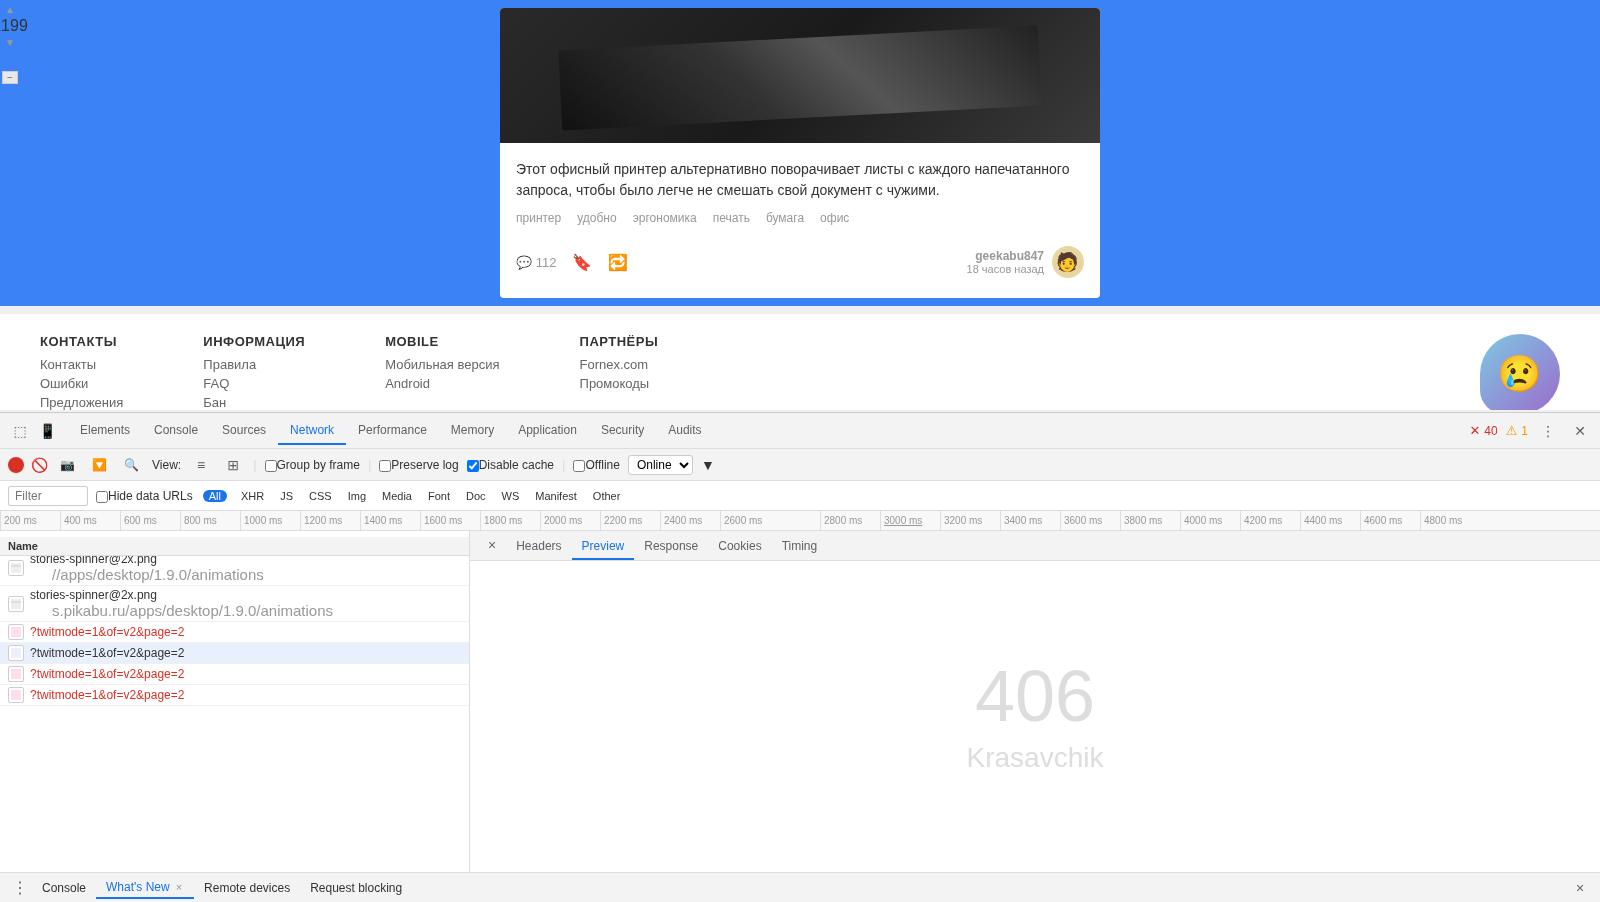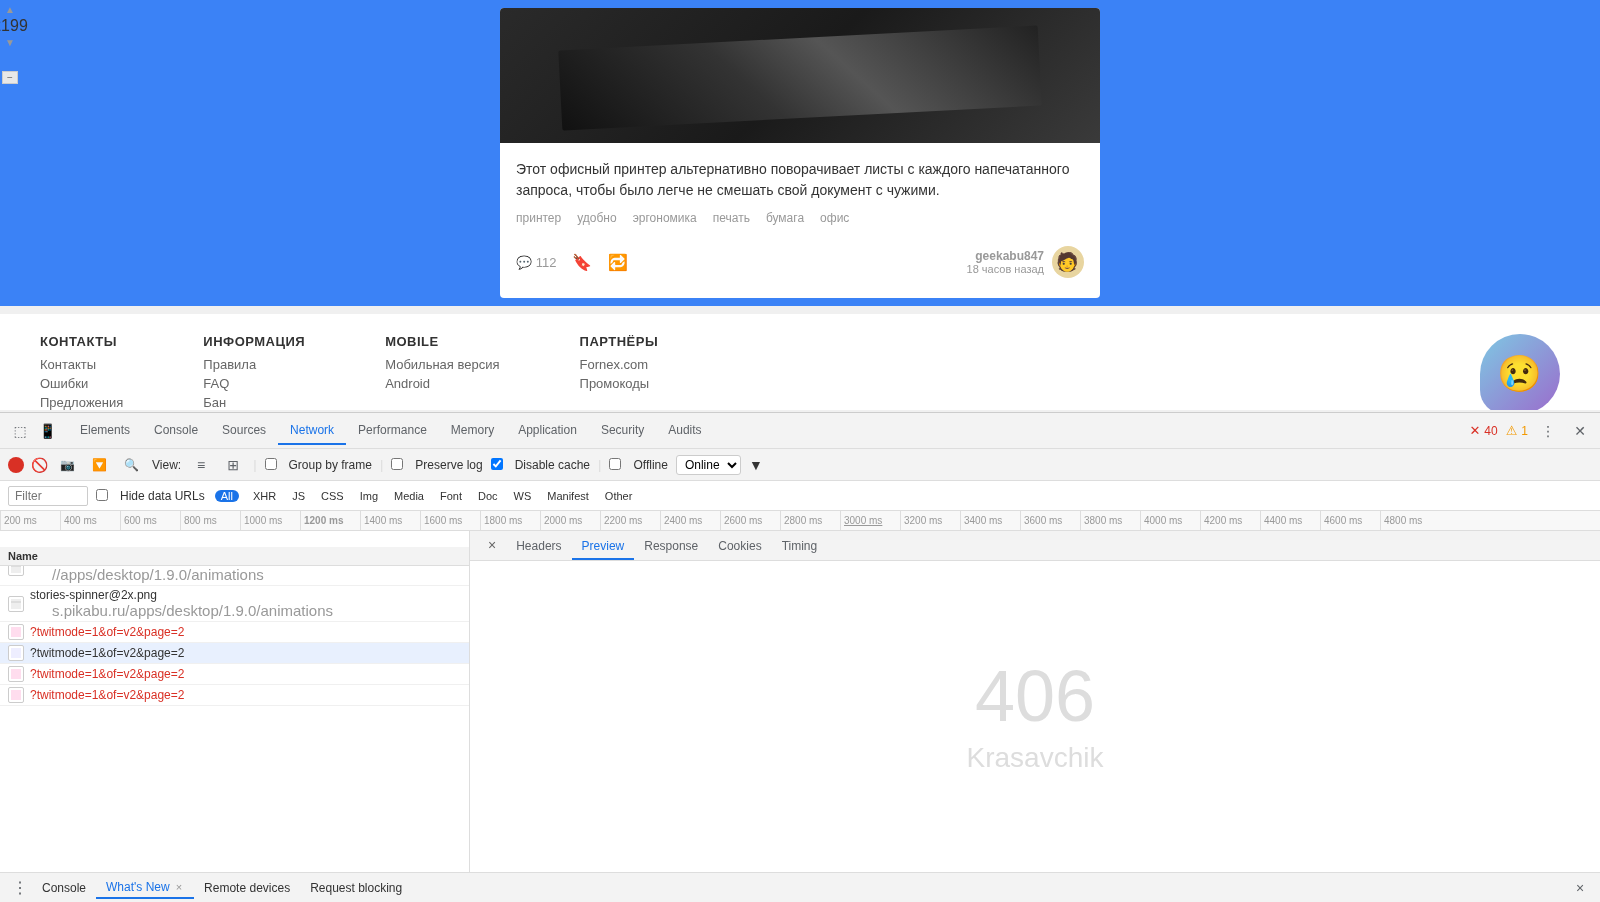--- a/index.html
+++ b/index.html
@@ -216,22 +216,22 @@
       display: flex; align-items: center; justify-content: center;
     }
 
     .network-toolbar-label {
       font-size: 12px;
       color: #333;
     }
 
     .checkbox-label {
       display: flex;
-      align-items: flex-start;
-      gap: 12px;
+      align-items: flex-end;
+      gap: 0;
       font-size: 12px;
       color: #333;
       cursor: pointer;
       white-space: nowrap;
     }
 
     .checkbox-label input { width: 12px; height: 12px; }
 
     .online-select {
       font-size: 12px;
@@ -330,21 +330,21 @@
 
     .file-list-header {
       display: flex;
       background: #f3f3f3;
       border-bottom: 1px solid #ddd;
       padding: 3px 8px;
       font-size: 11px;
       color: #333;
       font-weight: 600;
       position: sticky;
-      top: 16px;
+      top: 6px;
     }
 
     .file-item {
       display: flex;
       align-items: center;
       padding: 2px 8px;
       border-bottom: 1px solid #f0f0f0;
       cursor: pointer;
       min-height: 20px;
     }
@@ -671,29 +671,29 @@
     </div>
   </div>
 
   <div class="timeline-bar">
     <div class="timeline-labels" style="width:max-content;">
       <div class="timeline-tick" style="width:60px;">200 ms</div>
       <div class="timeline-tick" style="width:60px;">400 ms</div>
       <div class="timeline-tick" style="width:60px;">600 ms</div>
       <div class="timeline-tick" style="width:60px;">800 ms</div>
       <div class="timeline-tick" style="width:60px;">1000 ms</div>
-      <div class="timeline-tick" style="width:60px;font-weight:bold;">1200 ms</div>
+      <div class="timeline-tick" style="width:60px;">1200 ms</div>
       <div class="timeline-tick" style="width:60px;">1400 ms</div>
       <div class="timeline-tick" style="width:60px;">1600 ms</div>
       <div class="timeline-tick" style="width:60px;">1800 ms</div>
       <div class="timeline-tick" style="width:60px;">2000 ms</div>
       <div class="timeline-tick" style="width:60px;">2200 ms</div>
       <div class="timeline-tick" style="width:60px;">2400 ms</div>
       <div class="timeline-tick" style="width:60px;">2600 ms</div>
-      <div class="timeline-tick" style="width:60px;">2800 ms</div>
+      <div class="timeline-tick" style="width:60px;margin-left:40px;">2800 ms</div>
       <div class="timeline-tick" style="width:60px;text-decoration:underline;">3000 ms</div>
       <div class="timeline-tick" style="width:60px;">3200 ms</div>
       <div class="timeline-tick" style="width:60px;">3400 ms</div>
       <div class="timeline-tick" style="width:60px;">3600 ms</div>
       <div class="timeline-tick" style="width:60px;">3800 ms</div>
       <div class="timeline-tick" style="width:60px;">4000 ms</div>
       <div class="timeline-tick" style="width:60px;">4200 ms</div>
       <div class="timeline-tick" style="width:60px;">4400 ms</div>
       <div class="timeline-tick" style="width:60px;">4600 ms</div>
       <div class="timeline-tick" style="width:60px;">4800 ms</div>

